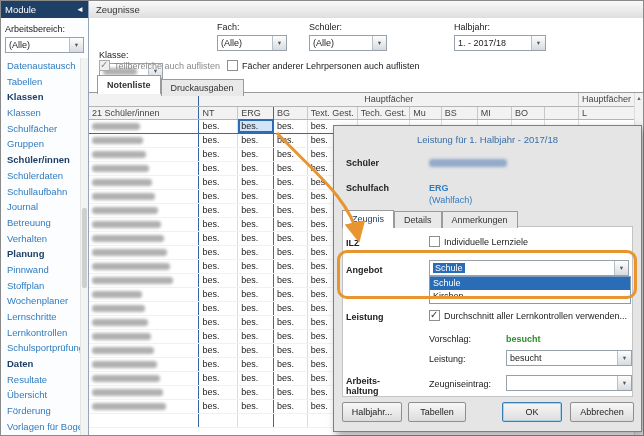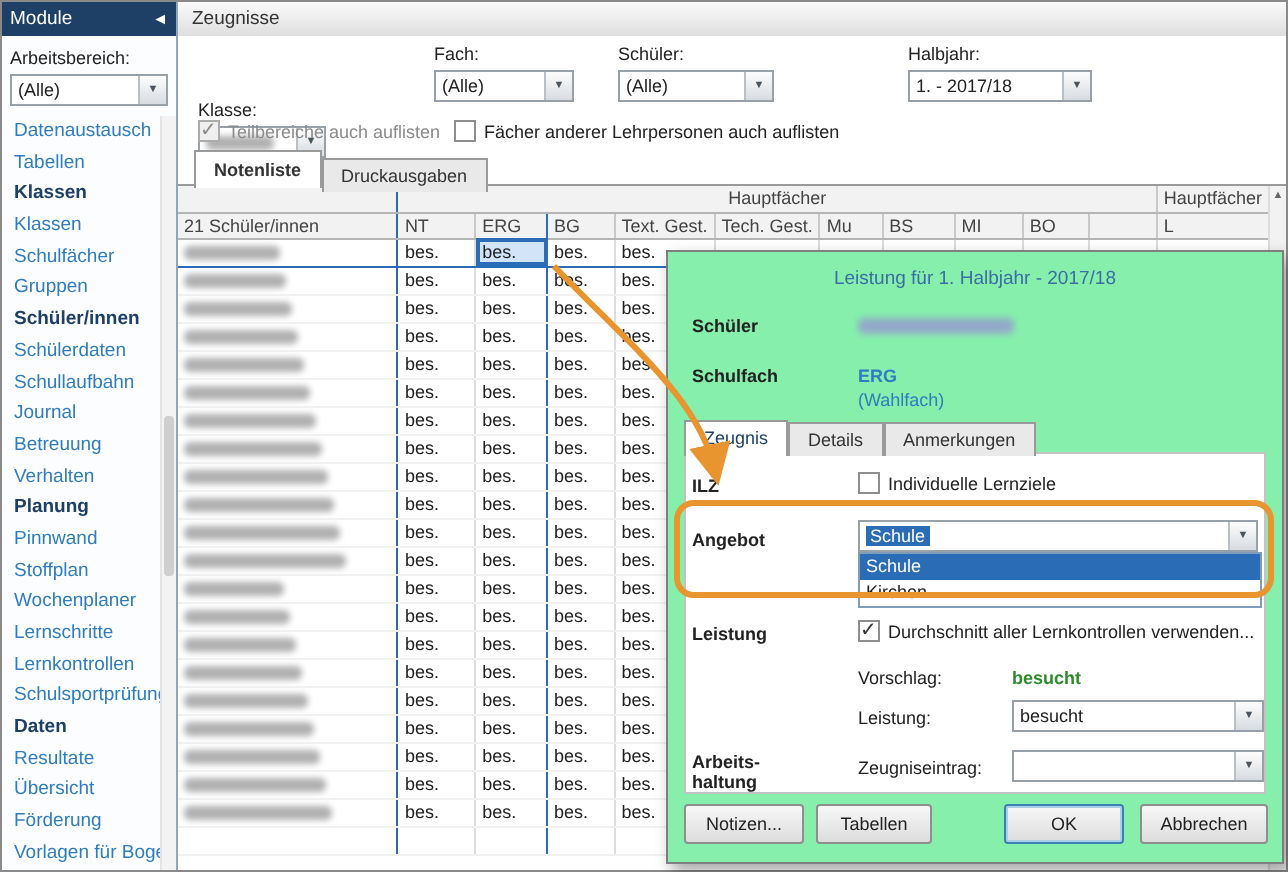--- a/index.html
+++ b/index.html
@@ -50,21 +50,21 @@
   th.group-th{text-align:center}
   td.name-col,th.name-col{border-right:1px solid #3465a4}
   .col-erg{border-left:1px solid #2a6cb5 !important;border-right:1px solid #2a6cb5 !important}
   tr.sel-row td{border-bottom:1px solid #2a6cb5}
   td.sel-cell{background:#d2e5f8;outline:2px solid #2a6cb5;outline-offset:-2px}
   .blur-blob{display:inline-block;height:7px;border-radius:3px;background:#b0b0b0;filter:blur(1.6px);vertical-align:middle}
   .v-scroll{position:absolute;top:92px;right:0;bottom:0;width:8px;background:#f2f2f2;border-left:1px solid #ddd}
   .v-scroll .sarr{height:10px;line-height:10px;text-align:center;font-size:5.5px;color:#666}
 
   
-  .popup{position:absolute;left:332px;top:124px;width:309px;height:307px;background:#86efac;border:1px solid #7f7f7f;
+  .popup{position:absolute;left:332px;top:124px;width:309px;height:307px;background:#e5e5e5;border:1px solid #7f7f7f;
          box-shadow:3px 4px 8px rgba(0,0,0,.35);z-index:10;box-sizing:border-box}
   .popup-title{position:absolute;left:0;right:0;top:8px;text-align:center;color:#3a6ea5;font-size:9.5px}
   .p-label{position:absolute;left:12px;font-weight:bold;color:#222}
   .p-value{position:absolute;left:95px}
   .fach{color:#2f7cc0;font-weight:bold}
   .fach-note{color:#2f7cc0}
   .p-tabs{position:absolute;left:8px;top:84px;height:17px;z-index:2}
   .p-tabs .tab{top:0;height:16px;line-height:16px}
   .p-tabs .tab.active{height:17px;line-height:17px;font-weight:normal;color:#1e3f66}
   .p-panel{position:absolute;left:8px;right:8px;top:100px;height:169px;border:1px solid #c3c3c3;background:#fff}
@@ -576,21 +576,21 @@
     </div>
 
     <div class="p-label" style="top:250px">Arbeits-</div>
     <div class="p-label" style="top:260px">haltung</div>
     <div class="p-value" style="top:253px">Zeugniseintrag:</div>
     <div class="combo" style="left:172px;top:249px;width:126px">
       <span class="val"></span>
       <span class="arr">▼</span>
     </div>
 
-    <button class="btn" style="left:8px;width:60px">Notizen...</button>
+    <button class="btn" style="left:8px;width:60px">Halbjahr...</button>
     <button class="btn" style="left:74px;width:58px">Tabellen</button>
     <button class="btn focused" style="left:168px;width:60px">OK</button>
     <button class="btn" style="left:236px;width:64px">Abbrechen</button>
   </div>
 
   <div class="annotation-rect"></div>
   <svg class="annotations" width="644" height="436" viewBox="0 0 644 436">
     <defs>
       <marker id="ah" markerWidth="9" markerHeight="9" refX="5" refY="3.5" orient="auto">
         <path d="M0,0 L7,3.5 L0,7 Z" fill="#e8952f"></path>

